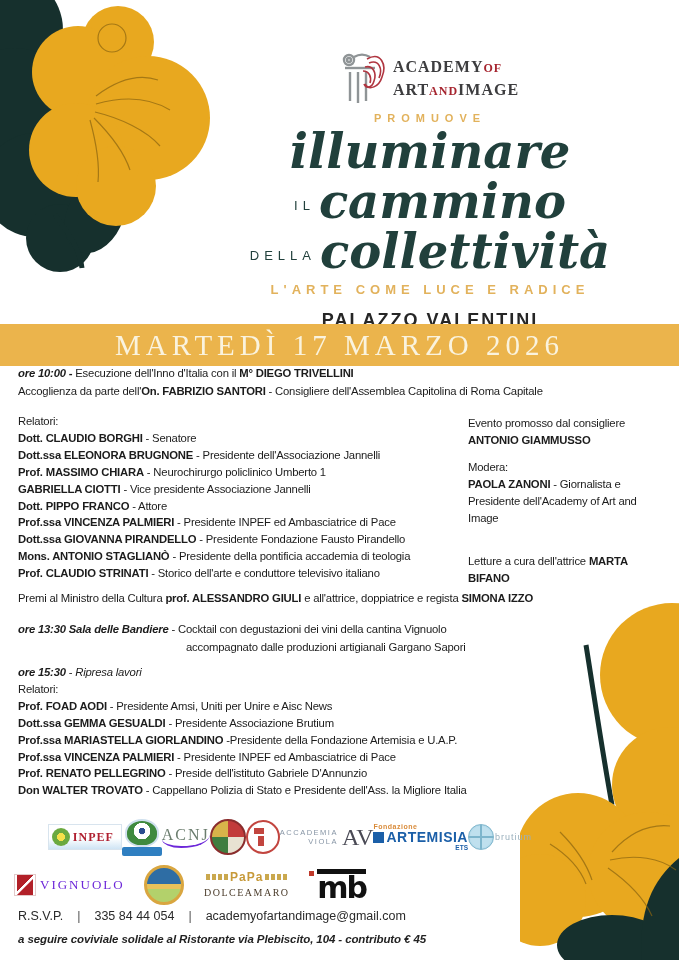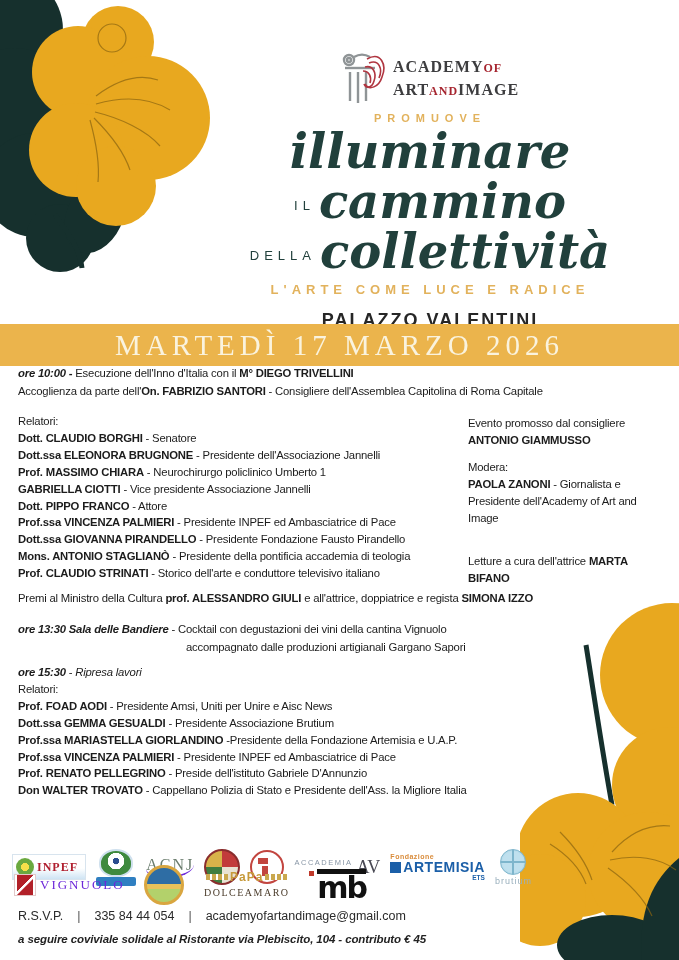--- a/index.html
+++ b/index.html
@@ -34,46 +34,46 @@
   .relatori-left{top:413px;left:18px;}
   .side-col{top:415px;left:468px;width:200px;}
   .side-col div{white-space:normal;}
   .side-gap{height:10px;}
   .side-gap-big{height:27px;}
   .premi{top:590px;left:18px;}
   .cocktail{top:620px;left:18px;line-height:18px;}
   .cocktail .indent{padding-left:168px;}
   .afternoon{top:664px;left:18px;}
   
-  .logos1{position:absolute;top:844px;left:12px;width:520px;height:46px;display:flex;align-items:center;justify-content:space-between;}
+  .logos1{position:absolute;top:814px;left:12px;width:520px;height:46px;display:flex;align-items:center;justify-content:flex-end;}
   .logos2{position:absolute;top:860px;left:14px;width:352px;height:50px;display:flex;align-items:center;justify-content:space-between;}
   .logo-item{display:flex;align-items:center;gap:4px;}
   .inpef-box{width:74px;height:26px;border:1px solid #d8e4ee;background:linear-gradient(#ffffff 55%,#cfe4f4);
              display:flex;align-items:center;gap:3px;padding:0 3px;box-sizing:border-box;}
   .inpef-emblem{width:18px;height:18px;border-radius:50%;background:radial-gradient(circle at 50% 50%,#f5e04a 30%,#6aa93f 31% 70%,#3f7d2c 71%);}
   .inpef-label{font-family:"Liberation Serif",serif;font-size:12px;font-weight:700;color:#b02030;letter-spacing:1px;}
   .crest{width:30px;height:24px;border-radius:50% 50% 45% 45%;background:
          radial-gradient(circle at 50% 42%,#2b4d8f 16%,#ffffff 17% 40%,#3f8a3f 41%);border:2px solid #cfe0ee;}
   .crest-ribbon{width:40px;height:9px;background:#2f7fc1;border-radius:2px;margin-top:-4px;}
   .acnj-label{font-family:"Liberation Serif",serif;font-size:16px;letter-spacing:2px;color:#6b7d6e;
               border-bottom:2px solid #6d28d9;border-radius:0 0 60% 40%;padding-bottom:2px;}
   .round-crest{width:32px;height:32px;border-radius:50%;border:2px solid #8a2d2d;
                background:conic-gradient(#c23b3b 0 25%,#e8e2d2 25% 50%,#3f7d3f 50% 75%,#d8b34a 75%);}
   .redgrid{width:30px;height:30px;border-radius:50%;border:2px solid #c2453f;position:relative;background:#fff;}
   .redgrid:before,.redgrid:after{content:"";position:absolute;background:#c2453f;}
   .redgrid:before{left:6px;top:6px;width:10px;height:6px;}
   .redgrid:after{left:10px;top:14px;width:6px;height:10px;}
-  .av-mono{font-family:"Liberation Serif",serif;font-size:18px;color:#4a4a55;font-weight:400;line-height:14px;}
+  .av-mono{font-family:"Liberation Serif",serif;font-size:24px;color:#4a4a55;font-weight:400;line-height:14px;}
   .av-text{font-size:7.5px;letter-spacing:1.5px;color:#8795a5;line-height:9px;text-align:right;}
   .artemisia{line-height:10px;}
   .artemisia .fond{font-size:7px;color:#d98b3a;font-weight:700;letter-spacing:0.5px;}
   .artemisia .main{font-size:14px;font-weight:700;color:#1b5fa8;letter-spacing:0.5px;display:flex;align-items:center;gap:2px;}
   .artemisia .sq{display:inline-block;width:11px;height:11px;background:#1b5fa8;}
   .artemisia .ets{font-size:6.5px;color:#1b5fa8;font-weight:700;text-align:right;}
-  .brutium{display:flex;flex-direction:column;align-items:center;gap:1px;}
+  .brutium{display:flex;flex-direction:row;align-items:center;gap:1px;}
   .globe{width:24px;height:24px;border-radius:50%;border:1.5px solid #7db5cc;
          background:
           linear-gradient(#0000 46%,#7db5cc 47% 53%,#0000 54%),
           linear-gradient(90deg,#0000 46%,#7db5cc 47% 53%,#0000 54%),
           radial-gradient(circle,#bfe0ee 60%,#8ec6dd);}
   .brutium-label{font-size:9px;color:#9ab0bd;letter-spacing:1px;}
   .vmark{width:20px;height:20px;background:#fff;border:1px solid #e3c9c9;position:relative;overflow:hidden;}
   .vmark:before{content:"";position:absolute;left:2px;top:0;width:16px;height:20px;
                 background:linear-gradient(135deg,#b22028 45%,#fff 46% 55%,#b22028 56%);}
   .vignuolo-label{font-family:"Liberation Serif",serif;font-size:13px;letter-spacing:2px;color:#6d28d9;}

